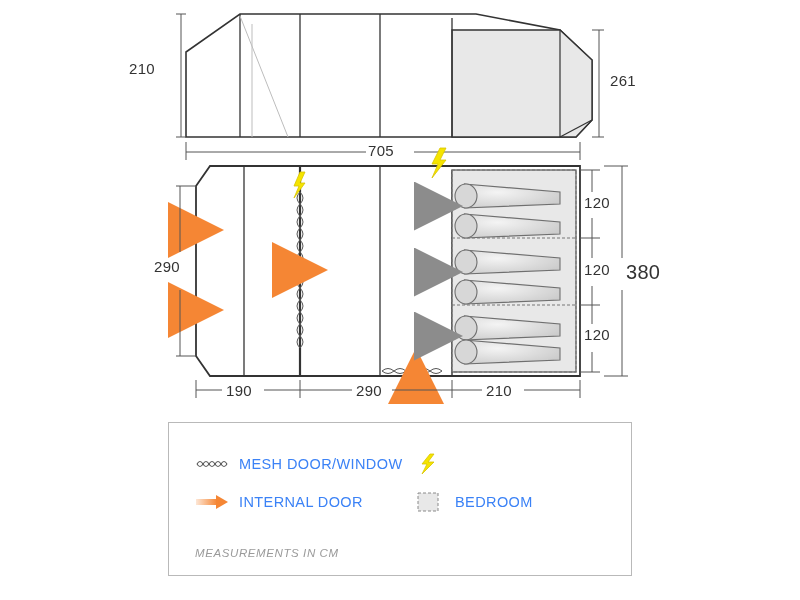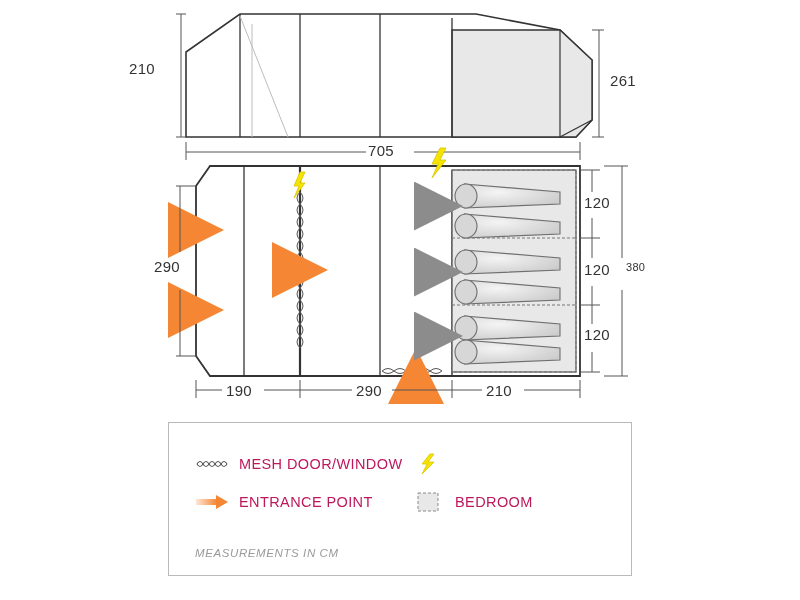--- a/index.html
+++ b/index.html
@@ -62,21 +62,21 @@
   .legend-item .sym {
     width: 34px;
     height: 20px;
     flex: 0 0 34px;
     display: flex;
     align-items: center;
     justify-content: center;
   }
   .legend-item .txt {
     font-size: 14.5px;
-    color: #be185d;
+    color: #3b82f6;
     letter-spacing: 0.4px;
     white-space: nowrap;
   }
   #measure-note {
     position: absolute;
     left: 26px;
     top: 124px;
     font-size: 11.5px;
     color: #9a9a9a;
     letter-spacing: 0.6px;
@@ -253,21 +253,21 @@
   <div class="dim-label" style="left:610px; top:72px;">261</div>
 
   <div class="dim-label" style="left:368px; top:142px;">705</div>
 
   <div class="dim-label" style="left:154px; top:258px;">290</div>
 
   <div class="dim-label" style="left:584px; top:194px;">120</div>
   <div class="dim-label" style="left:584px; top:261px;">120</div>
   <div class="dim-label" style="left:584px; top:326px;">120</div>
 
-  <div class="dim-label" style="left:626px; top:261px; font-size:11px;">380</div>
+  <div class="dim-label" style="left:626px; top:261px; font-size:20px;">380</div>
 
   <div class="dim-label" style="left:226px; top:382px;">190</div>
   <div class="dim-label" style="left:356px; top:382px;">290</div>
   <div class="dim-label" style="left:486px; top:382px;">210</div>
 
   <div id="legend">
     <div class="legend-grid">
 
       <div class="legend-item">
         <span class="sym">
@@ -293,21 +293,21 @@
             <defs>
               <linearGradient id="lgOrange" x1="0" y1="0" x2="1" y2="0">
                 <stop offset="0%" stop-color="#f58634" stop-opacity="0.2"></stop>
                 <stop offset="100%" stop-color="#f58634" stop-opacity="1"></stop>
               </linearGradient>
             </defs>
             <rect x="1" y="5" width="21" height="6" fill="url(#lgOrange)"></rect>
             <polygon points="21,1 33,8 21,15" fill="#f58634"></polygon>
           </svg>
         </span>
-        <span class="txt">ENTRANCE POINT</span>
+        <span class="txt">INTERNAL DOOR</span>
       </div>
 
       <div class="legend-item">
         <span class="sym">
           <svg width="22" height="20" viewBox="0 0 22 20">
             <rect x="1" y="1" width="20" height="18" fill="#e8e8e8" stroke="#8a8a8a" stroke-width="1" stroke-dasharray="3,2"></rect>
           </svg>
         </span>
         <span class="txt">BEDROOM</span>
       </div>

